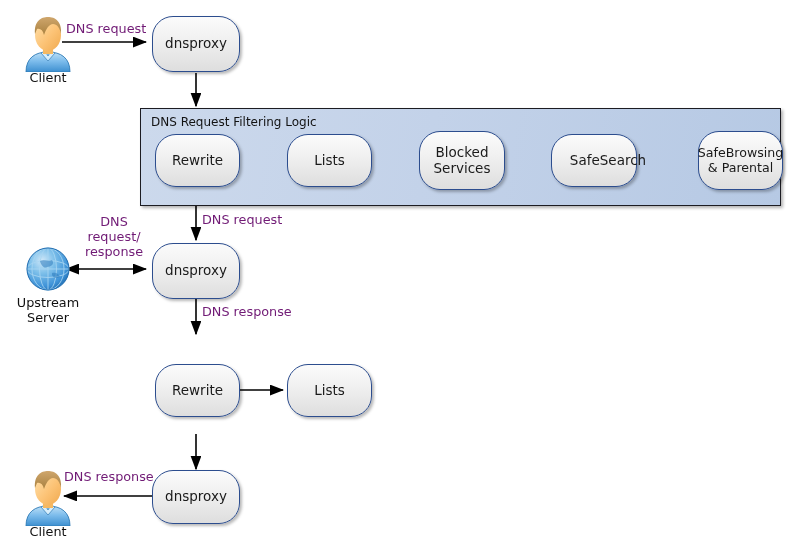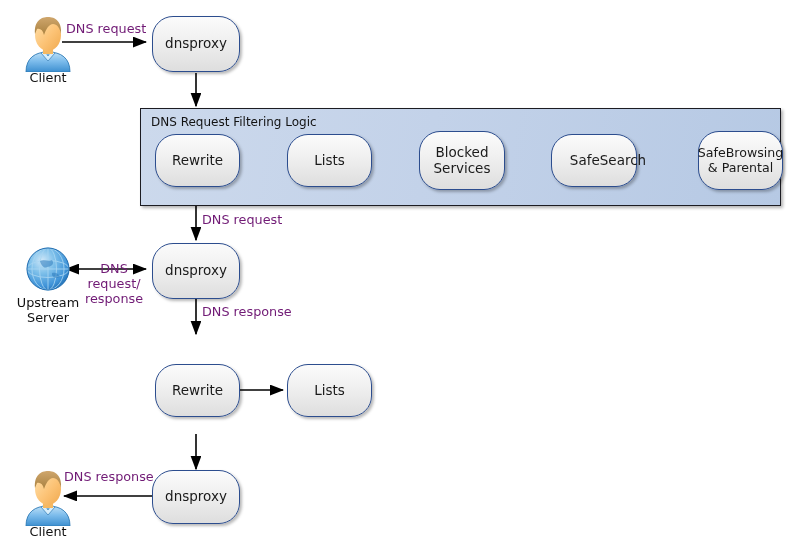--- a/index.html
+++ b/index.html
@@ -205,21 +205,21 @@
   <div class="node" style="left:682px; top:131px; width:85px; height:59px; font-size:12.6px;margin-left:16px;">SafeBrowsing
 &amp; Parental</div>
 
   <div class="node" style="left:155px; top:364px; width:85px; height:53px;">Rewrite</div>
   <div class="node" style="left:287px; top:364px; width:85px; height:53px;">Lists</div>
 
   <div class="edge-label" style="left:66px; top:22px;">DNS request</div>
 
   <div class="edge-label" style="left:202px; top:213px;">DNS request</div>
 
-  <div class="edge-label center" style="left:78px; top:215px; width:72px;margin-top:47px;">DNS
+  <div class="edge-label center" style="left:78px; top:215px; width:72px;">DNS
 request/
 response</div>
 
   <div class="edge-label" style="left:202px; top:305px;">DNS response</div>
 
   <div class="edge-label" style="left:64px; top:470px;">DNS response</div>
 
 </div>
 
 </body></html>

